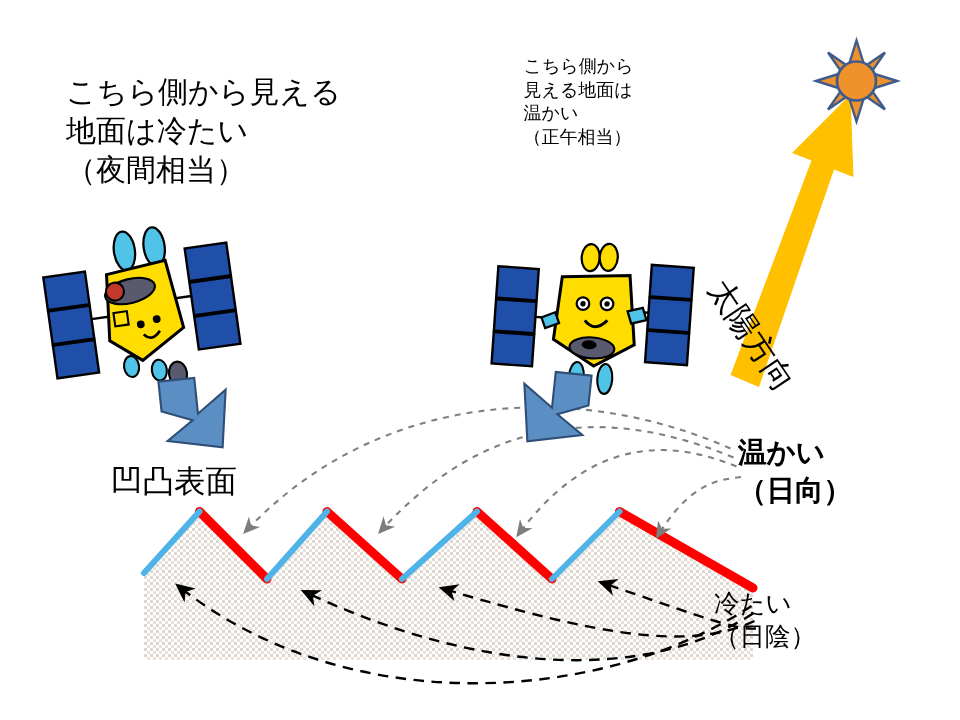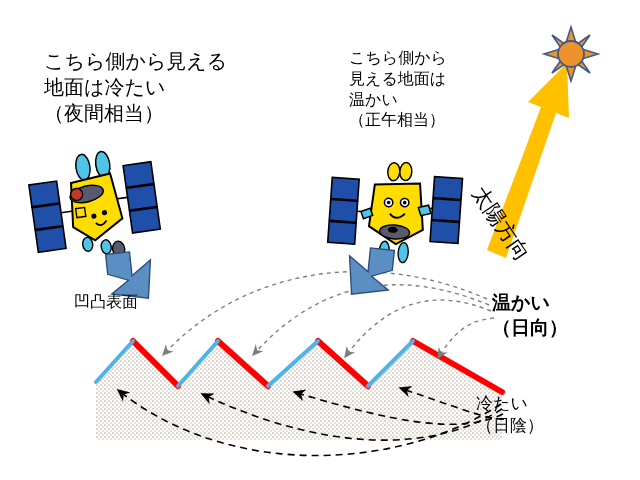--- a/index.html
+++ b/index.html
@@ -6,22 +6,22 @@
   body{
     width:640px;height:480px;
     background:#ffffff;
     font-family:"DejaVu Sans","Liberation Sans",sans-serif;
     overflow:hidden;
     position:relative;
   }
   #stage{position:absolute;left:0;top:0;width:640px;height:480px;padding-left:39px;}
   .txt{position:absolute;color:#000;white-space:pre;line-height:1.30;}
   #label-left{left:44px;top:48px;font-size:20px;}
-  #label-right{left:349px;top:48px;font-size:16px;}
-  #label-surface{left:74px;top:292px;font-size:16px;}
+  #label-right{left:349px;top:37px;font-size:12px;}
+  #label-surface{left:74px;top:308px;font-size:21px;}
   #label-warm{left:492px;top:290px;font-size:19px;font-weight:bold;line-height:1.34;}
   #label-cold{left:476px;top:392px;font-size:17px;line-height:1.32;}
   #label-sun-dir{
     position:absolute;left:489px;top:181px;font-size:21px;color:#000;
     transform:rotate(56deg);transform-origin:0 0;white-space:nowrap;
   }
   svg{position:absolute;left:0;top:0;}
   .sat-svg{overflow:visible;}
 </style>
 </head>

